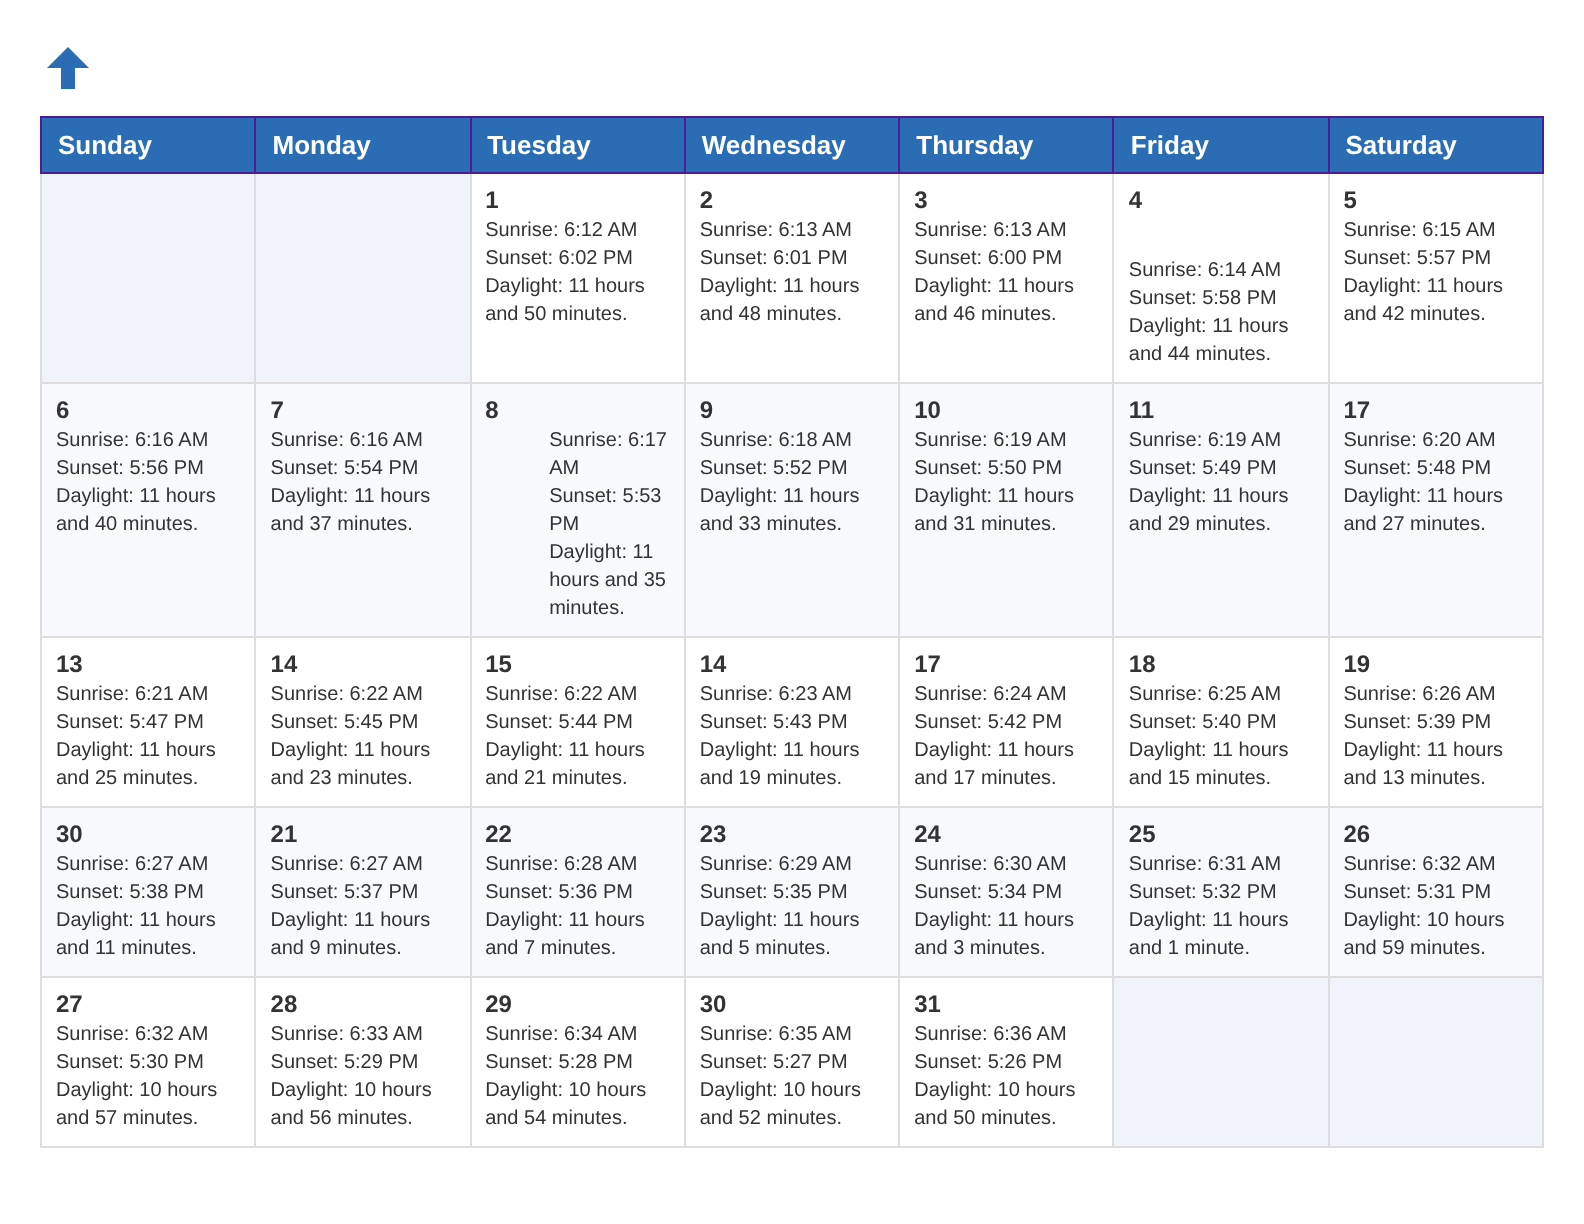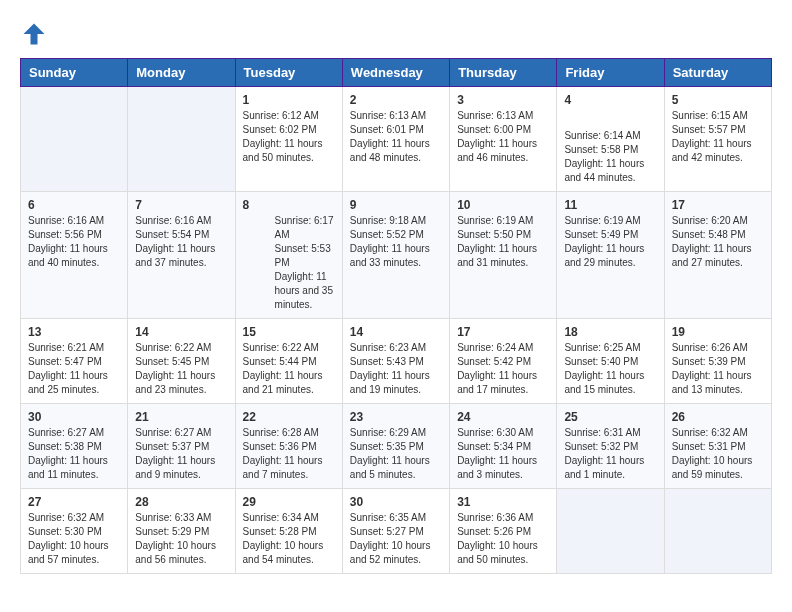--- a/index.html
+++ b/index.html
@@ -155,21 +155,21 @@
 Daylight: 11 hours and 37 minutes.</div>
         </td>
         <td>
           <span class="day-num">8</span>
           <div class="cell-text" style="white-space: pre-line; margin-left: 32px;">Sunrise: 6:17 AM
 Sunset: 5:53 PM
 Daylight: 11 hours and 35 minutes.</div>
         </td>
         <td>
           <span class="day-num">9</span>
-          <div class="cell-text" style="white-space: pre-line;">Sunrise: 9:18 AM
+          <div class="cell-text" style="white-space: pre-line;">Sunrise: 6:18 AM
 Sunset: 5:52 PM
 Daylight: 11 hours and 33 minutes.</div>
         </td>
         <td>
           <span class="day-num">10</span>
           <div class="cell-text" style="white-space: pre-line;">Sunrise: 6:19 AM
 Sunset: 5:50 PM
 Daylight: 11 hours and 31 minutes.</div>
         </td>
         <td>

